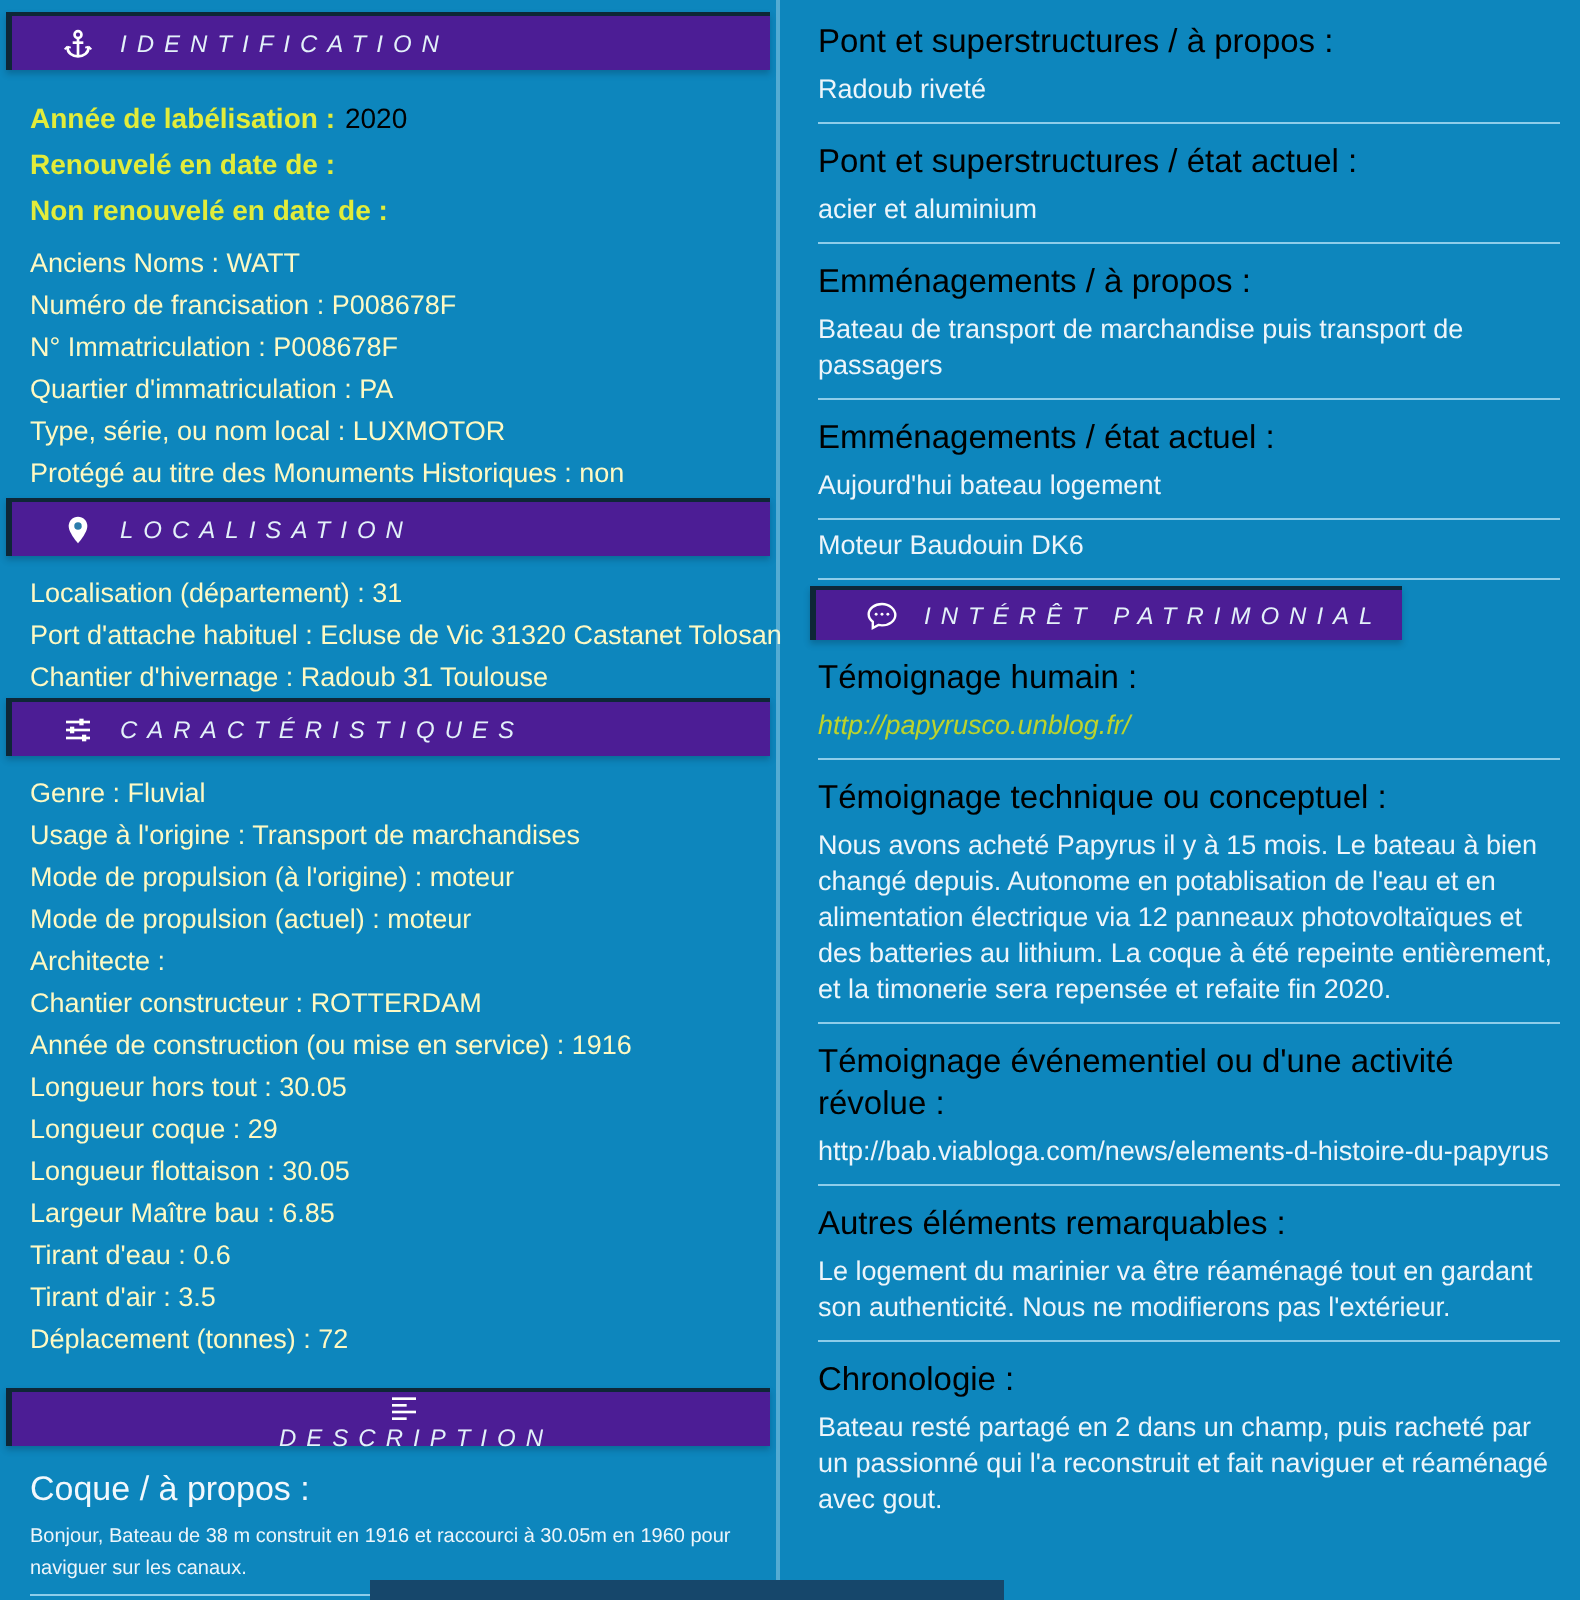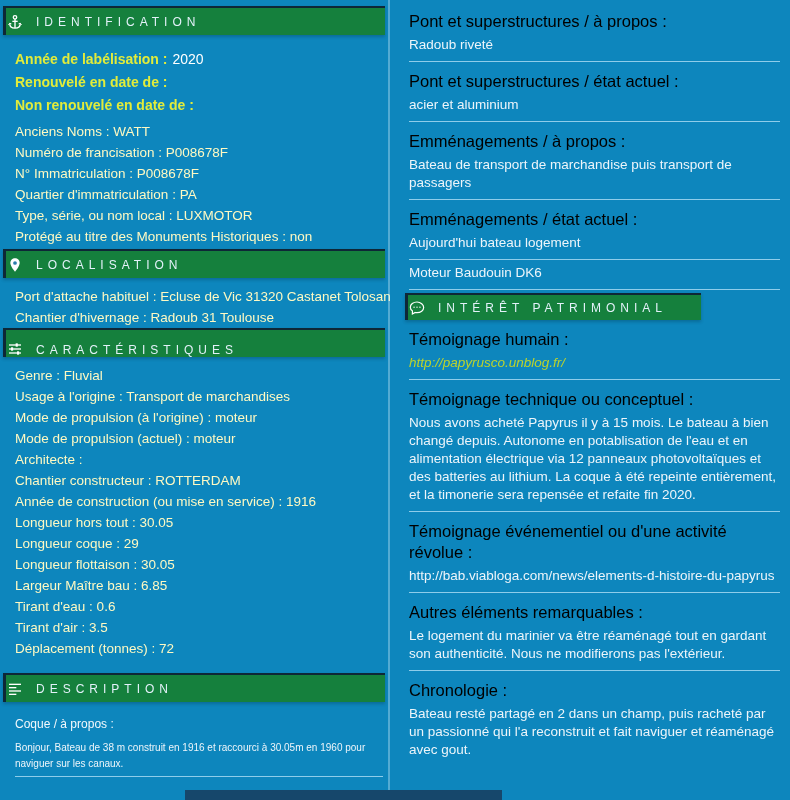--- a/index.html
+++ b/index.html
@@ -12,55 +12,56 @@
     position:relative;
   }
   .page { position:relative; width:790px; height:800px; overflow:hidden; }
 
   .col { position:absolute; top:0; }
   .col.left  { left:0;  width:392px; }
   .col.right { left:395px; width:395px; padding:0 10px 0 14px; }
 
   
   .sec-header {
-    background:#15803d;
+    background:#4c1d95;
     border-top:2px solid #0e2737;
     border-left:3px solid #0e2737;
     box-shadow:0 2px 3px rgba(0,30,50,.25);
     height:29px;
     display:flex; align-items:center;
-    padding-left:1px;
+    padding-left:25px;
+    font-style:italic;
   }
   .col.left .sec-header { margin:0 0 0 3px; width:382px; }
   .htext {
     color:#e3f1f9; font-size:12px; letter-spacing:5px; font-weight:400;
     white-space:nowrap;
   }
   .hicon { display:inline-flex; width:16px; height:16px; margin-right:13px; flex:0 0 auto; }
   .hicon svg { width:16px; height:16px; }
 
   .sh-ident   { margin-top:6px !important; }
   .sh-local   { margin-top:2px !important; }
-  .sh-carac   { margin-top:0px !important;align-items:flex-end; }
-  .sh-descr   { margin-top:14px !important; }
+  .sh-carac   { margin-top:0px !important; }
+  .sh-descr   { margin-top:14px !important;flex-direction:column; }
   .sh-interet { margin-top:3px; height:27px; width:296px; margin-left:-4px; }
 
   
   .id-block { margin:13px 0 0 15px; }
   .lv { line-height:23px; font-size:14px; white-space:nowrap; }
   .lbl { color:#e2ec3a; font-weight:700; }
-  .val { color:#ffffff; margin-left:5px; }
+  .val { color:#000000; margin-left:5px; }
 
   .items { margin:4px 0 0 15px; }
   .items.loc   { margin-top:8px; }
   .items.carac { margin-top:8px; }
   .item { font-size:13.5px; line-height:21px; color:#fef9c3; white-space:nowrap; }
 
   .desc-block { margin:11px 0 0 15px; width:368px; }
-  .dheading { font-size:12px; line-height:22px; color:#f2f8fc; }
+  .dheading { font-size:17px; line-height:22px; color:#f2f8fc; }
   .dtext { margin-top:5px; font-size:10px; line-height:16px; color:#edf5fa; }
   .desc-block .divider { margin-top:4px; width:368px; }
 
   
   .rblock { }
   .rblock .rheading { margin-top:9px; font-size:16.5px; line-height:21px; color:#000000; }
   .rblock .rtext    { margin-top:4px; font-size:13.5px; line-height:18px; color:#edf5fa; }
   .rblock .divider  { margin-top:7px; }
   .col.right { padding-top:2px; }
 
@@ -126,20 +127,21 @@
       <span class="hicon">
         <svg viewBox="0 0 24 24">
             <path d="M12 2C8.1 2 5 5.1 5 9c0 5.2 7 13 7 13s7-7.8 7-13c0-3.9-3.1-7-7-7z" fill="#fff"></path>
             <circle cx="12" cy="9" r="2.8" fill="#2b7dab"></circle>
           </svg>
       </span>
       <span class="htext">LOCALISATION</span>
     </div>
 
     <div class="items loc">
+      <div class="item">Localisation (département) : 31</div>
       <div class="item">Port d'attache habituel : Ecluse de Vic 31320 Castanet Tolosan</div>
       <div class="item">Chantier d'hivernage : Radoub 31 Toulouse</div>
     </div>
 
     <div class="sec-header sh-carac">
       <span class="hicon">
         <svg viewBox="0 0 24 24">
             <g stroke="#fff" stroke-width="2">
               <line x1="3" y1="6" x2="21" y2="6"></line>
               <line x1="3" y1="12" x2="21" y2="12"></line>

